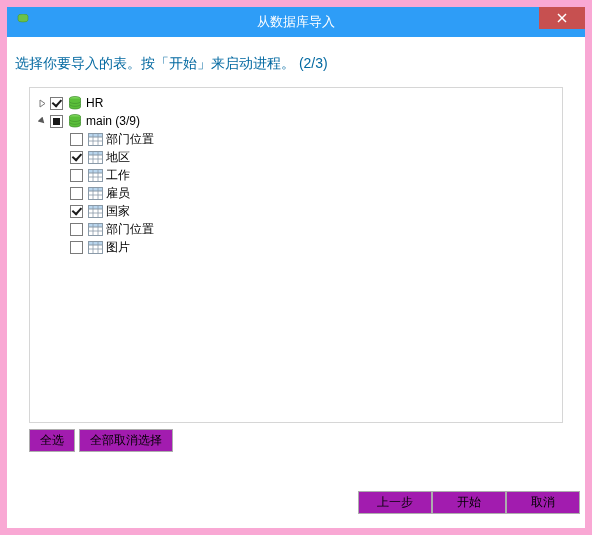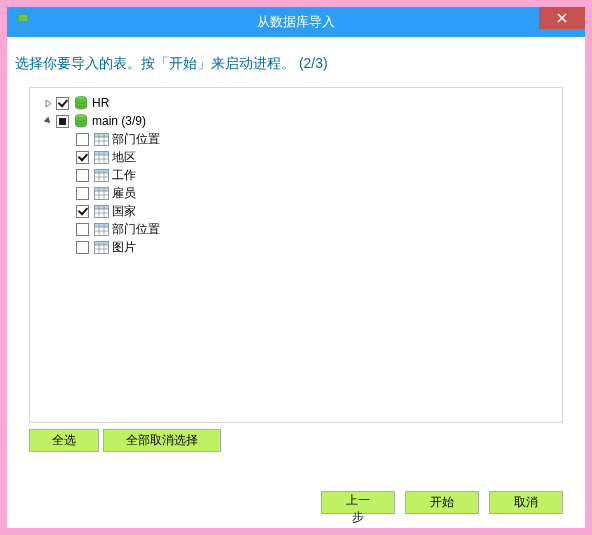--- a/index.html
+++ b/index.html
@@ -48,21 +48,21 @@
     padding: 18px 22px 14px 8px;
     color: #0369a1;
     font-size: 14px;
   }
   .tree-wrap {
     margin: 0 22px;
     border: 1px solid #d6d6d6;
     height: 336px;
     overflow: auto;
     background: #fff;
-    padding: 6px 10px;
+    padding: 6px 4px;
   }
   .tree-row {
     display: flex; align-items: center;
     height: 18px;
     line-height: 18px;
     white-space: nowrap;
   }
   .indent-0 { padding-left: 2px; }
   .indent-1 { padding-left: 22px; }
   .expander {
@@ -103,30 +103,30 @@
     flex-shrink: 0;
   }
   .node-label { color: #000; font-size: 12px; }
   .sel-buttons {
     margin: 6px 22px 0 22px;
     display: flex; gap: 4px;
   }
   .btn {
     font-family: inherit;
     font-size: 12px;
-    background: #bef264;
+    background: #a21caf;
     border: 1px solid #adadad;
     height: 23px;
-    padding: 0 22px;
+    padding: 0 10px;
     cursor: pointer;
   }
   .footer {
     position: absolute;
-    bottom: 14px; right: 22px;
-    display: flex; gap: 10px;
+    bottom: 14px; right: 5px;
+    display: flex; 
   }
   .footer .btn { width: 74px; }
 </style>
 </head>
 <body>
 
 <div class="window">
 
   <div class="titlebar">
     <span class="app-icon">

